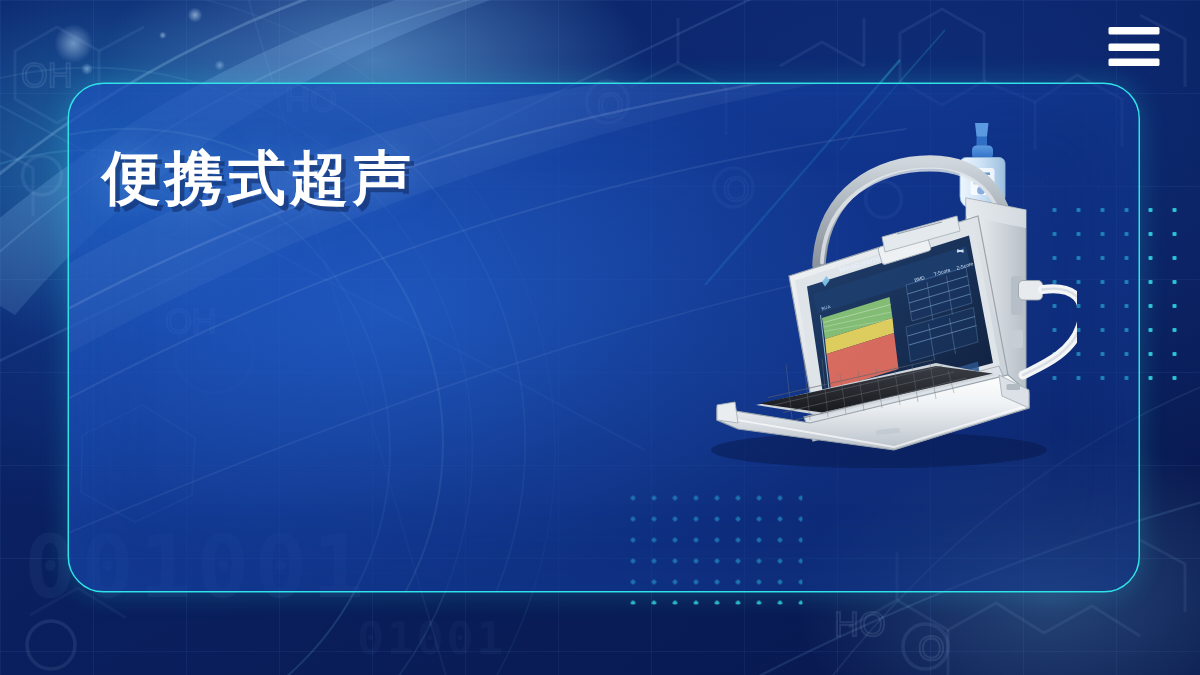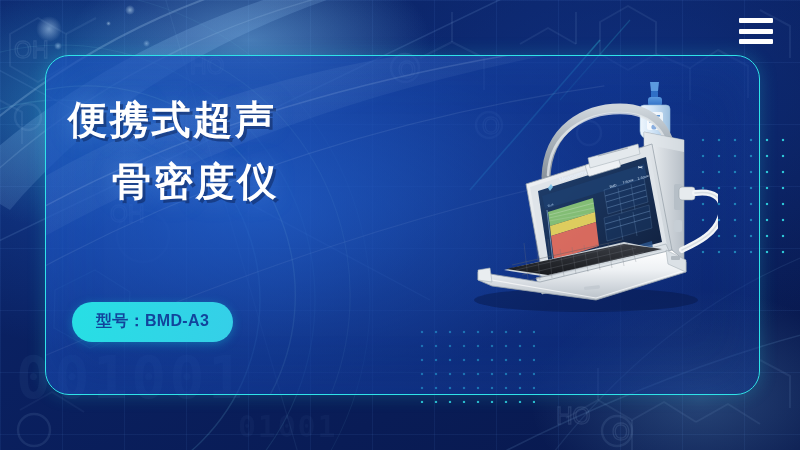--- a/index.html
+++ b/index.html
@@ -252,26 +252,22 @@
       <path d="M0,150 C150,70 320,20 520,-10" fill="none" stroke="#cfe6ff" stroke-opacity=".14" stroke-width="1.6"></path>
       <path d="M0,210 C170,120 350,60 560,30" fill="none" stroke="#cfe6ff" stroke-opacity=".09" stroke-width="1.3"></path>
       <path d="M0,300 C190,220 380,150 600,110" fill="none" stroke="#cfe6ff" stroke-opacity=".07" stroke-width="1.2"></path>
       <circle cx="40" cy="240" r="210" fill="none" stroke="#9fe0ee" stroke-opacity=".09" stroke-width="1.4"></circle>
       <circle cx="40" cy="240" r="265" fill="none" stroke="#9fe0ee" stroke-opacity=".06" stroke-width="1.2"></circle>
     </svg>
   </div>
 
   <div class="title-wrap">
     <div class="title-line title-line-1">便携式超声</div>
-    <div class="title-line title-line-2">骨密度仪</div>
   </div>
 
-  <div class="model-badge">
-    <span>型号：BMD-A3</span>
-  </div>
 
   <div class="hamburger">
     <i></i>
     <i></i>
     <i></i>
   </div>
 
   <div class="device">
     <svg width="250" height="240" viewBox="0 0 250 240">
       <defs>

